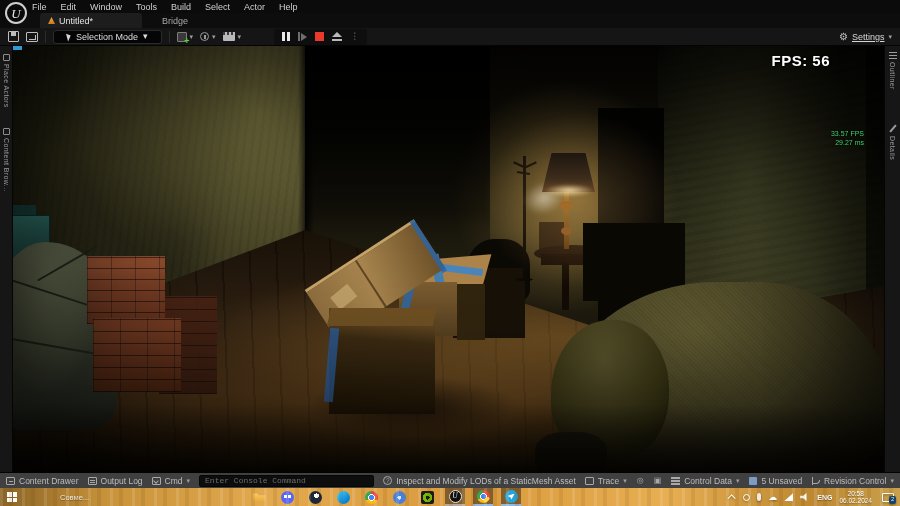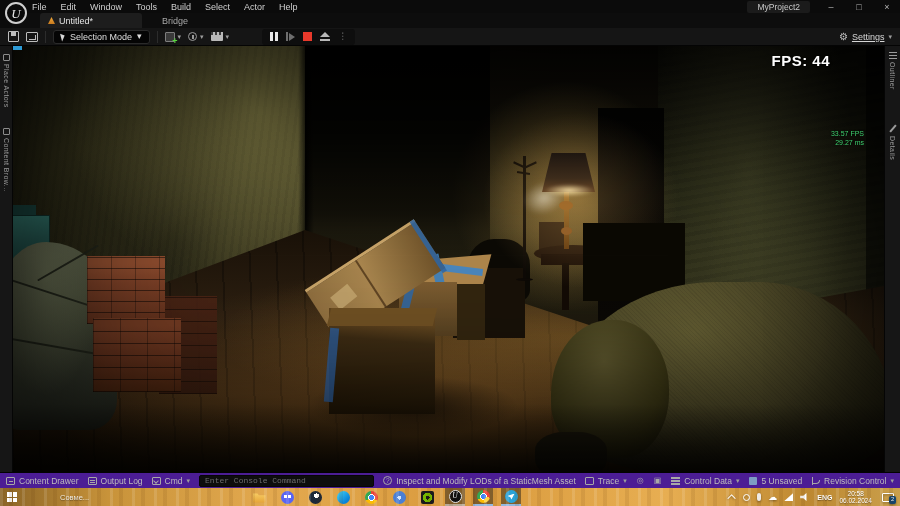--- a/index.html
+++ b/index.html
@@ -23,21 +23,21 @@
   .tab-active span{font-size:9px;color:#e3e3e3;}
   .tab-bridge{position:absolute;left:140px;top:0;height:15px;display:flex;align-items:center;padding:0 10px;font-size:9px;color:#a8a8a8;}
 
   
   .toolbar{position:absolute;left:0;top:28px;width:900px;height:18px;background:#151515;border-bottom:1px solid #040404;display:flex;align-items:center;padding:0 8px;gap:7px;}
   .tb-sep{width:1px;height:12px;background:#2c2c2c;}
   .icon-floppy{width:11px;height:11px;border:1px solid #bdbdbd;border-radius:1px;position:relative;}
   .icon-floppy::after{content:"";position:absolute;left:2px;top:0;width:5px;height:4px;background:#bdbdbd;}
   .icon-import{width:12px;height:10px;border:1px solid #bdbdbd;border-radius:1px;position:relative;}
   .icon-import::after{content:"";position:absolute;left:2px;top:2px;width:6px;height:4px;border-bottom:1px solid #bdbdbd;border-right:1px solid #bdbdbd;}
-  .selmode{display:flex;align-items:center;gap:5px;background:#050505;border:1px solid #2a2a2a;border-radius:3px;height:14px;padding:0 7px;}
+  .selmode{display:flex;align-items:center;gap:5px;background:#050505;border:1px solid #2a2a2a;border-radius:3px;height:14px;padding:0 13px;}
   .cursor-ico{width:0;height:0;border-left:4px solid #d8d8d8;border-top:3px solid transparent;border-bottom:5px solid transparent;transform:rotate(-15deg);}
   .selmode span{font-size:9px;color:#dedede;}
   .chev{font-size:7px;color:#9d9d9d;line-height:1;}
   .tbtn{display:flex;align-items:center;gap:3px;}
   .icon-cube{width:10px;height:10px;background:#3a3a3a;border:1px solid #7e7e7e;border-radius:1px;position:relative;}
   .icon-cube::after{content:"+";position:absolute;right:-4px;bottom:-5px;color:#58d63f;font-size:9px;font-weight:bold;}
   .icon-bp{width:9px;height:9px;border:1px solid #9a9a9a;border-radius:50%;position:relative;}
   .icon-bp::after{content:"";position:absolute;left:3px;top:2px;width:2px;height:4px;background:#9a9a9a;}
   .icon-clap{width:12px;height:9px;background:#b9b9b9;border-radius:1px;position:relative;}
   .icon-clap::after{content:"";position:absolute;left:0;top:0;width:12px;height:3px;background:repeating-linear-gradient(90deg,#3a3a3a 0 2px,#b9b9b9 2px 4px);}
@@ -167,21 +167,21 @@
   .sackpillow{left:538px;top:274px;width:118px;height:138px;border-radius:50% 46% 40% 46% / 54% 50% 46% 40%;
     background:radial-gradient(ellipse at 45% 30%, #59532c, #383414 65%, #1c190b 100%);}
   .sacksmall{left:522px;top:386px;width:72px;height:46px;border-radius:40%;background:#242011;}
   .frontdark{left:0;top:358px;width:871px;height:68px;background:linear-gradient(180deg,transparent,rgba(4,3,1,.88));}
   .vignette{left:0;top:0;width:871px;height:426px;box-shadow:inset 0 0 140px 48px rgba(0,0,0,.72);pointer-events:none;}
   .bluechip{left:0;top:0;width:9px;height:4px;background:#2e9bd6;}
   .fpslabel{right:54px;top:6px;font-size:15px;font-weight:bold;color:#fff;text-shadow:1px 1px 2px #000;letter-spacing:.5px;}
   .statblock{right:20px;top:84px;text-align:right;font-size:7px;line-height:8.5px;color:#3ecf6e;text-shadow:0 0 2px rgba(0,0,0,.8);}
 
   
-  .statusbar{position:absolute;left:0;top:472px;width:900px;height:16px;background:#4c1d95;border-top:1px solid #020202;display:flex;align-items:center;padding:0 6px;gap:9px;font-size:8.5px;color:#bdbdbd;}
+  .statusbar{position:absolute;left:0;top:472px;width:900px;height:16px;background:#404040;border-top:1px solid #020202;display:flex;align-items:center;padding:0 6px;gap:9px;font-size:8.5px;color:#bdbdbd;}
   .sb-item{display:flex;align-items:center;gap:4px;white-space:nowrap;}
   .sb-ico{width:9px;height:8px;border:1px solid #a8a8a8;border-radius:1px;position:relative;}
   .sb-ico.drawer::after{content:"";position:absolute;left:2px;top:3px;width:4px;height:1px;background:#a8a8a8;}
   .sb-ico.log::after{content:"";position:absolute;left:1px;top:2px;width:5px;height:3px;background:repeating-linear-gradient(180deg,#a8a8a8 0 1px,transparent 1px 2px);}
   .sb-ico.term::after{content:"";position:absolute;left:1px;top:1px;width:3px;height:3px;border-left:1px solid #a8a8a8;border-bottom:1px solid #a8a8a8;transform:rotate(-45deg);}
   .console{width:228px;height:12px;background:#0d0d0d;border:1px solid #060606;border-radius:2px;color:#c8c8c8;font-size:8px;padding:0 5px;font-family:"Liberation Mono",monospace;outline:none;}
   .console::placeholder{color:#6d6d6d;}
   .qmark{width:9px;height:9px;border:1px solid #a8a8a8;border-radius:50%;font-size:6.5px;display:flex;align-items:center;justify-content:center;color:#a8a8a8;}
   .sb-right{margin-left:auto;display:flex;align-items:center;gap:10px;}
   .sb-glyph{font-size:8px;color:#a8a8a8;line-height:1;}
@@ -241,26 +241,20 @@
     <div class="menus">
       <span class="mi">File</span>
       <span class="mi">Edit</span>
       <span class="mi">Window</span>
       <span class="mi">Tools</span>
       <span class="mi">Build</span>
       <span class="mi">Select</span>
       <span class="mi">Actor</span>
       <span class="mi">Help</span>
     </div>
-    <div class="mb-right">
-      <span class="projpill">MyProject2</span>
-      <span class="winbtn">–</span>
-      <span class="winbtn">□</span>
-      <span class="winbtn">×</span>
-    </div>
   </div>
 
   <div class="tabbar">
     <div class="tab-active">
       <span class="levelicon"></span>
       <span>Untitled*</span>
     </div>
     <div class="tab-bridge">Bridge</div>
   </div>
 
@@ -371,21 +365,21 @@
       <div class="lampshade"></div>
       <div class="lampglow"></div>
       <div class="bedhead"></div>
       <div class="bedframe"></div>
       <div class="sackmain"></div>
       <div class="sackpillow"></div>
       <div class="sacksmall"></div>
       <div class="frontdark"></div>
       <div class="vignette"></div>
       <div class="bluechip"></div>
-      <div class="fpslabel">FPS: 44</div>
+      <div class="fpslabel">FPS: 56</div>
       <div class="statblock">
         <div>33.57 FPS</div>
         <div>29.27 ms</div>
       </div>
     </div>
 
     <div class="rstrip">
       <div class="vtab" style="top:6px;">
         <span class="bars-ico"></span>
         <span class="vlabel">Outliner</span>

